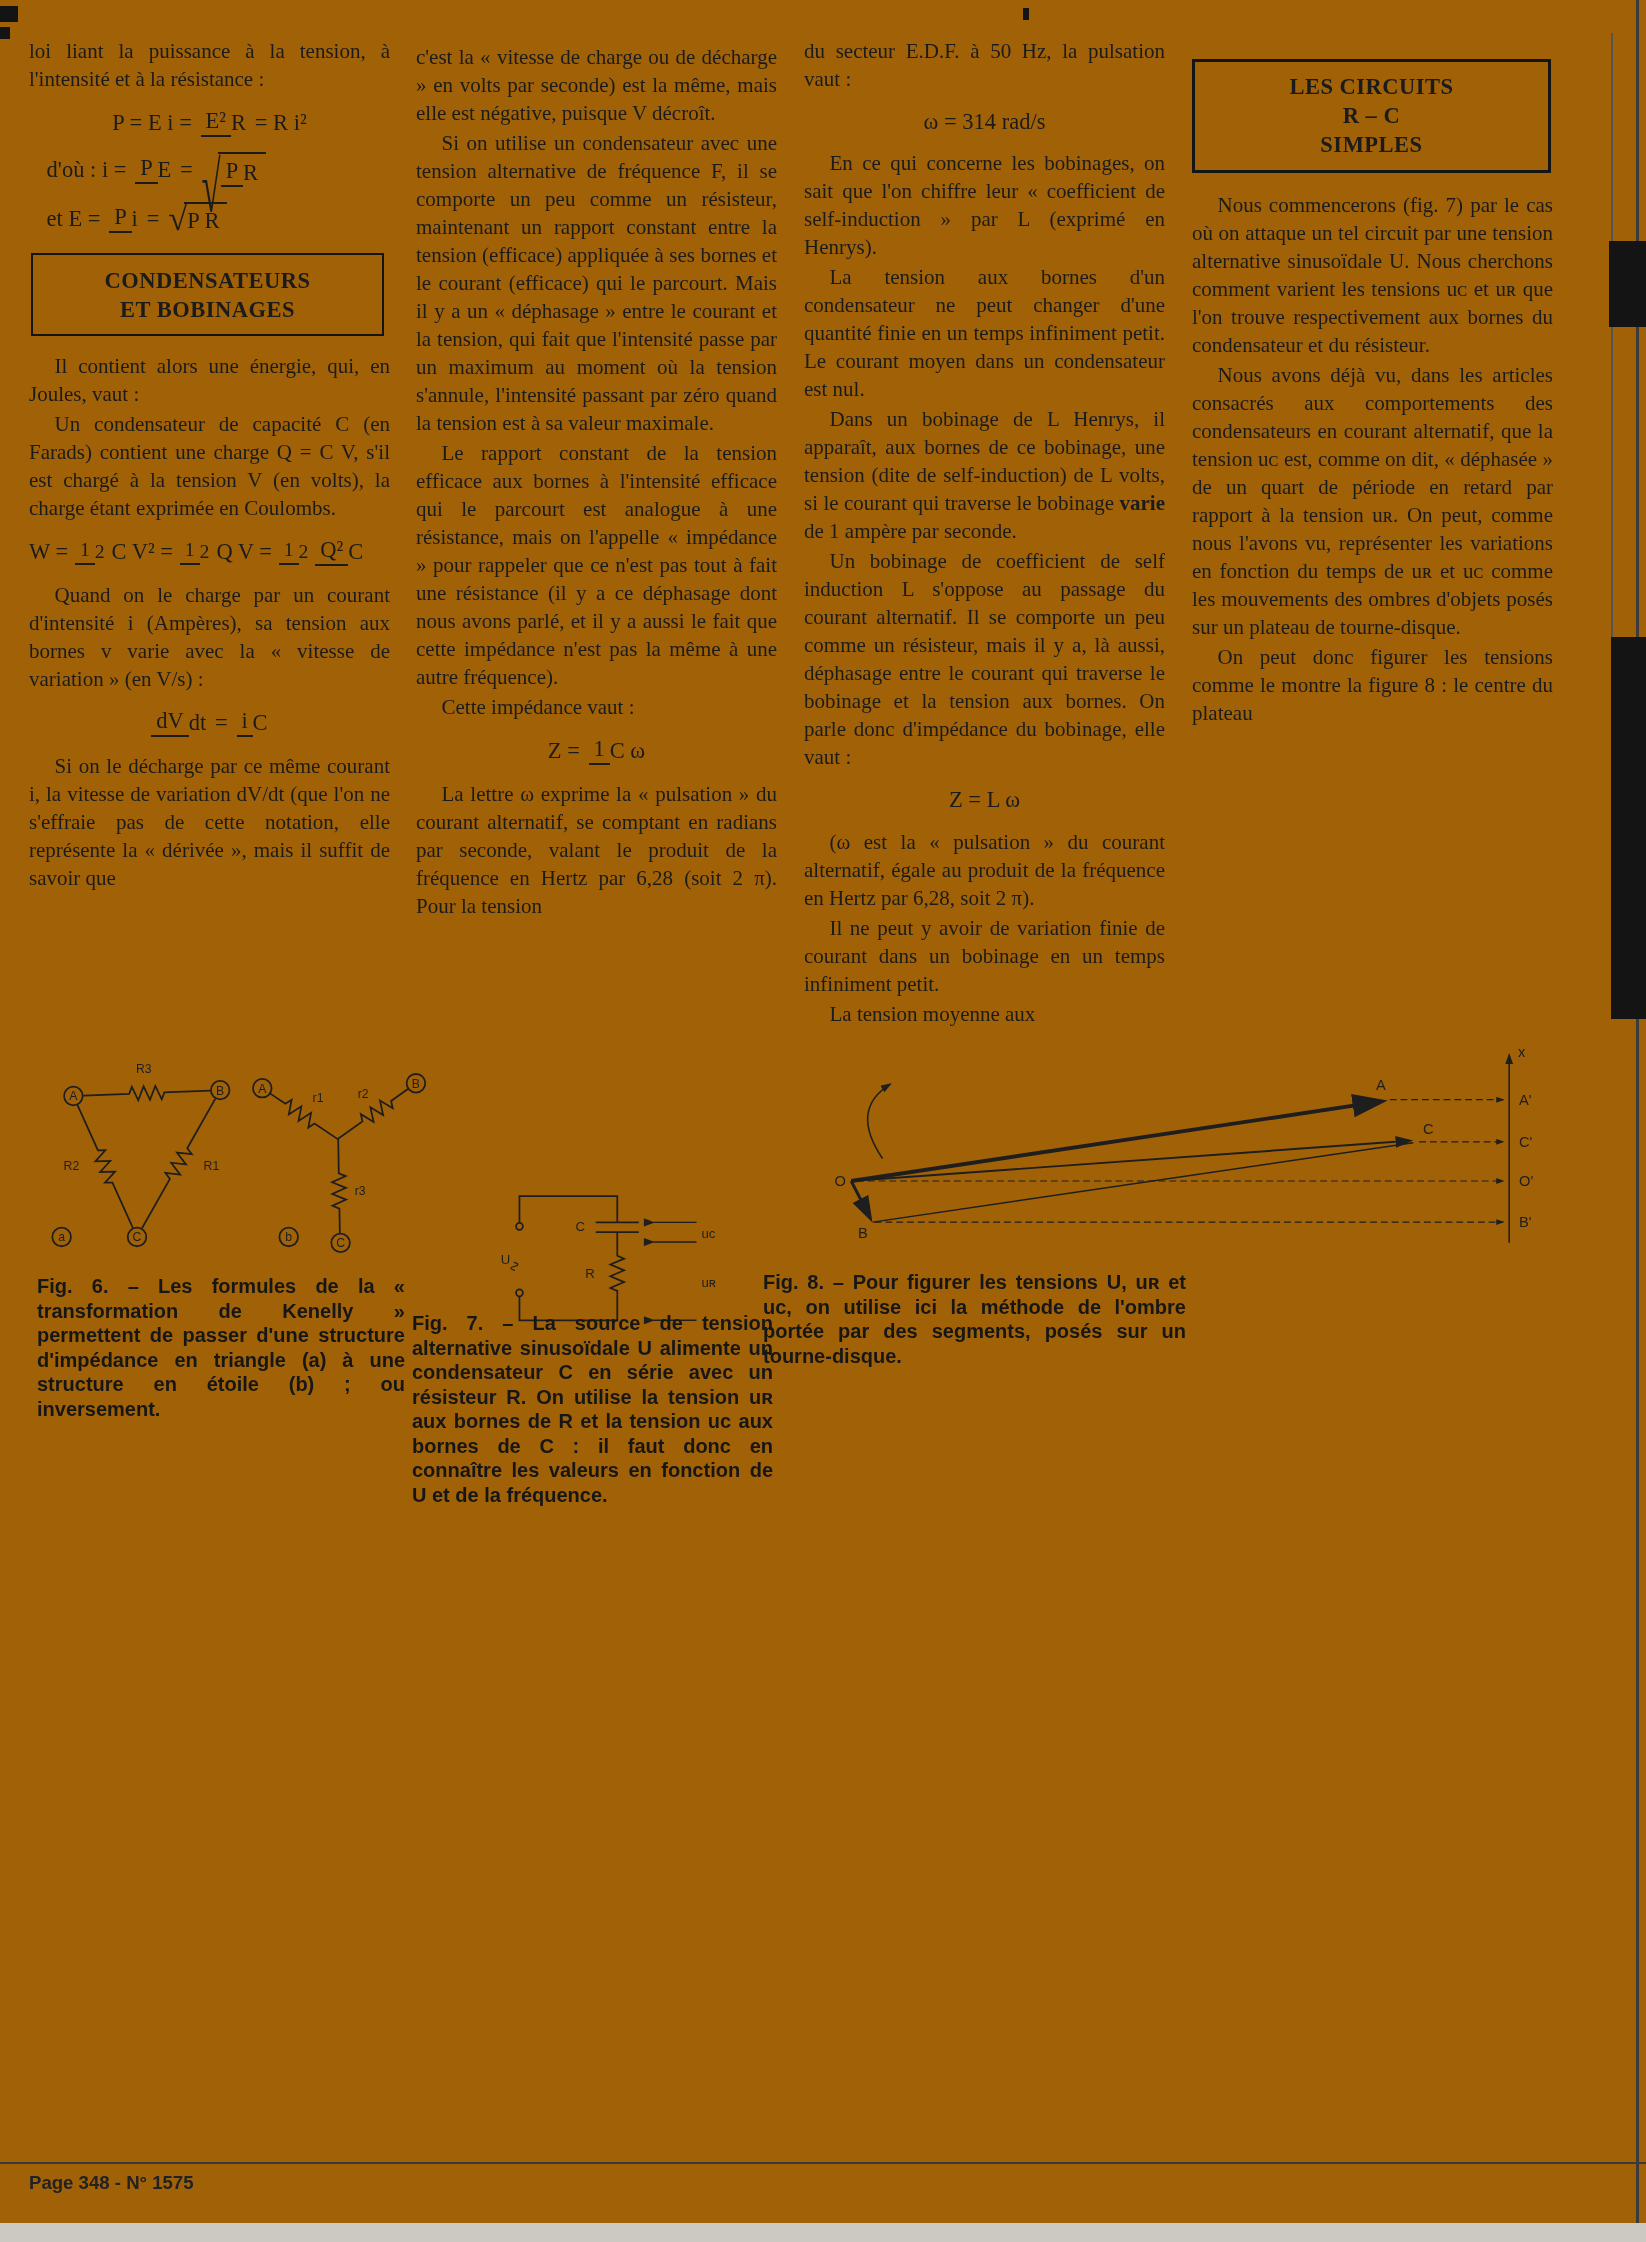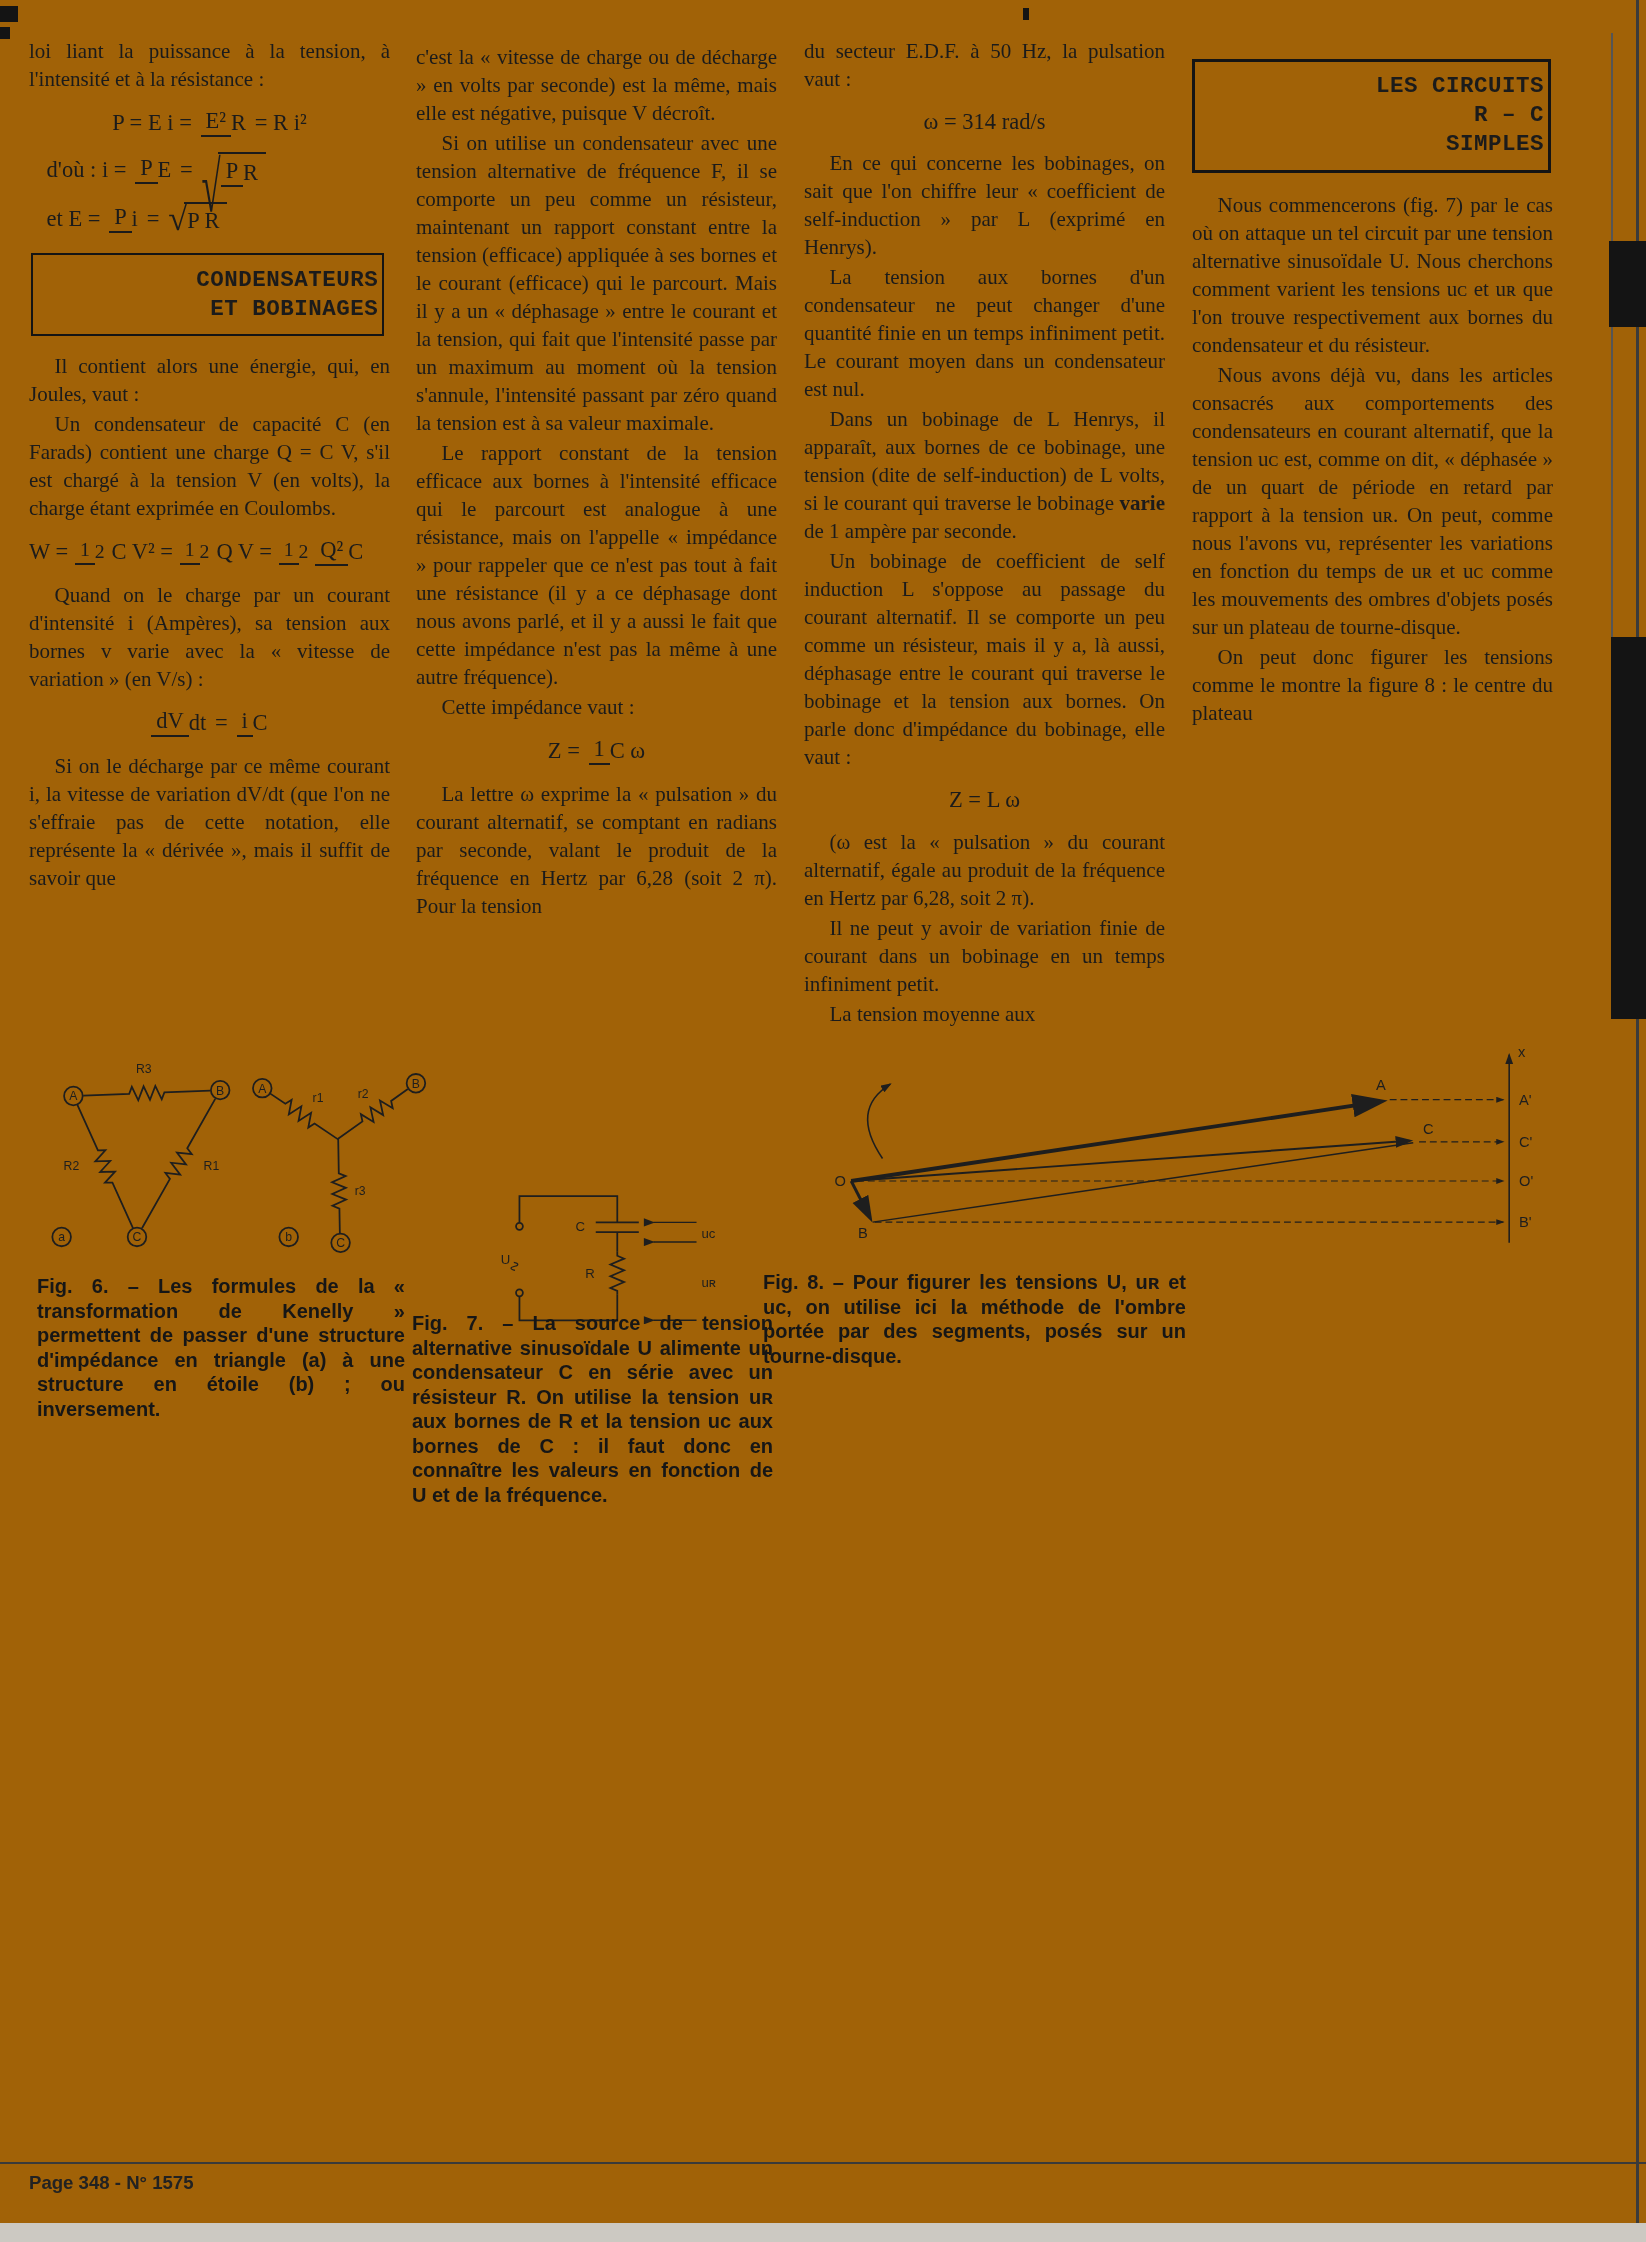--- a/index.html
+++ b/index.html
@@ -9,21 +9,21 @@
   }
   
   .col{position:absolute;top:37px;width:361px;font-size:21px;line-height:28px;
        text-align:justify;hyphens:auto;-webkit-hyphens:auto;}
   .col1{left:29px;} .col2{left:416px;margin-top:6px;} .col3{left:804px;} .col4{left:1192px;}
   .para{margin:0 0 2px 0;}
   .para.indent{text-indent:25.5px;}
   .para strong{font-weight:700;}
   
   .heading-box{border:2.9px solid #141414;margin:17.6px 5.9px 15.7px 2px;padding:10.8px 3.9px;
-    text-align:right;font-weight:700;font-size:22.5px;line-height:29px;letter-spacing:0.5px;text-indent:0;font-family:Liberation Mono, monospace;}
+    text-align:center;font-weight:700;font-size:22.5px;line-height:29px;letter-spacing:0.5px;text-indent:0;}
   .heading-box.thick{border-width:3.9px;margin:21.6px 2px 17.6px 0;}
   
   .formula{display:flex;align-items:center;justify-content:center;gap:8.8px;
     font-size:22.5px;margin:14.7px 0;text-indent:0;line-height:1.2;}
   .formula.left{justify-content:flex-start;padding-left:17.6px;}
   .frac{display:inline-flex;align-items:center;line-height:1.18;}
   .frac .num{border-bottom:2px solid #1b1b1b;padding:0 4.9px 1px;}
   .frac .den{padding-top:1px;}
   .frac.small{font-size:.88em;}
   .sqrt{display:inline-flex;align-items:flex-start;}

